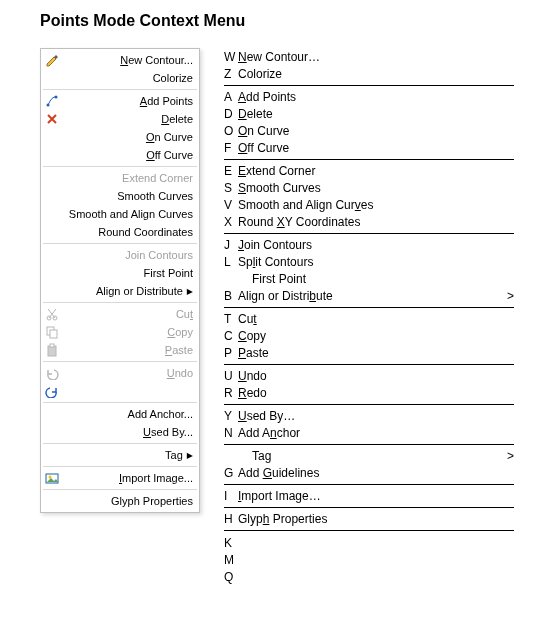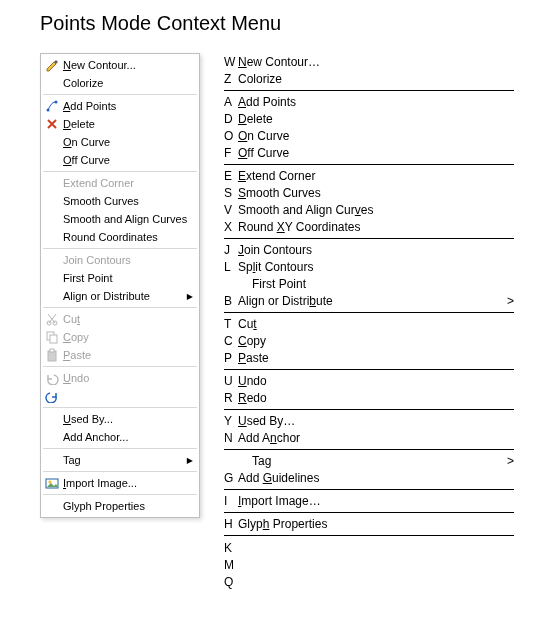--- a/index.html
+++ b/index.html
@@ -9,22 +9,22 @@
     font-family: "Segoe UI", Tahoma, sans-serif;
     font-size: 11px;
     color: #000;
     width: 534px;
   }
   .page {
     padding: 12px 20px 20px 40px;
   }
   h1 {
     font-family: Verdana, Geneva, sans-serif;
-    font-size: 20px;
-    font-weight: normal;
+    font-size: 16px;
+    font-weight: bold;
     margin: 0 0 18px 0;
   }
   .cols {
     display: flex;
     align-items: flex-start;
     gap: 24px;
   }
   
   .menu {
     width: 158px;
@@ -43,20 +43,21 @@
   .menuitem .iconcell {
     width: 22px;
     display: flex;
     align-items: center;
     justify-content: center;
     flex-shrink: 0;
   }
   .menuitem .label {
     flex: 1;
     white-space: nowrap;
+    text-align: right;
   }
   .menuitem .arrow {
     font-size: 8px;
     padding-left: 4px;
   }
   .menuitem.disabled .label { color: #a0a0a0; }
   .menusep {
     height: 1px;
     background: #d8d8d8;
     margin: 2px 2px;
@@ -212,25 +213,25 @@
           <span class="iconcell">
             <svg class="ic" viewBox="0 0 14 14">
               <path d="M5 4 A5 5 0 1 0 11 8" fill="none" stroke="#2060c0" stroke-width="1.5"></path>
               <path d="M11 4 L11 8 L7 8" fill="none" stroke="#2060c0" stroke-width="1.5"></path>
             </svg>
           </span>
         </div>
         <div class="menusep"></div>
         <div class="menuitem">
           <span class="iconcell"></span>
+          <span class="label">Add Anchor...</span>
+        </div>
+        <div class="menuitem">
+          <span class="iconcell"></span>
           <span class="label"><span class="u">U</span>sed By...</span>
-        </div>
-        <div class="menuitem">
-          <span class="iconcell"></span>
-          <span class="label">Add Anchor...</span>
         </div>
         <div class="menusep"></div>
         <div class="menuitem">
           <span class="iconcell"></span>
           <span class="label">Tag</span>
           <span class="arrow">▶</span>
         </div>
         <div class="menusep"></div>
         <div class="menuitem">
           <span class="iconcell">

